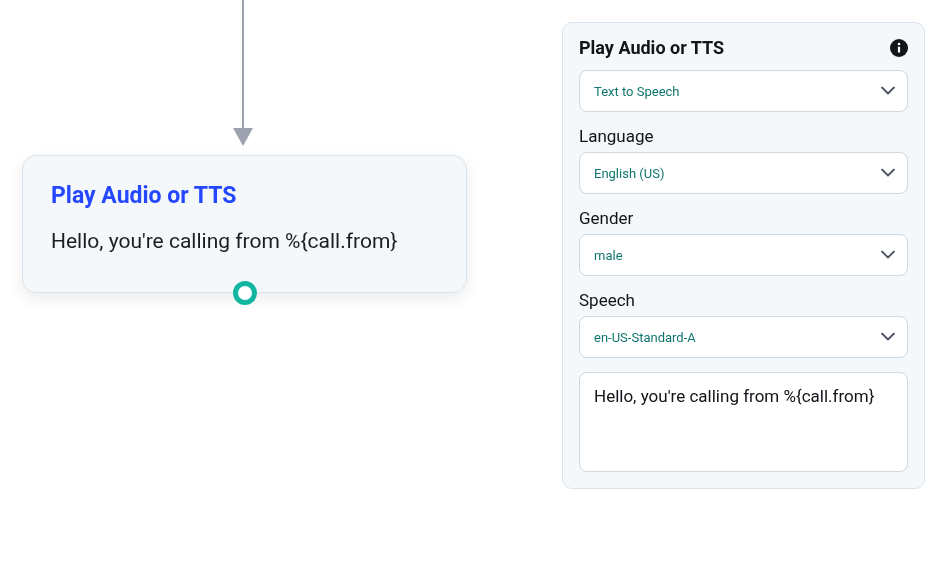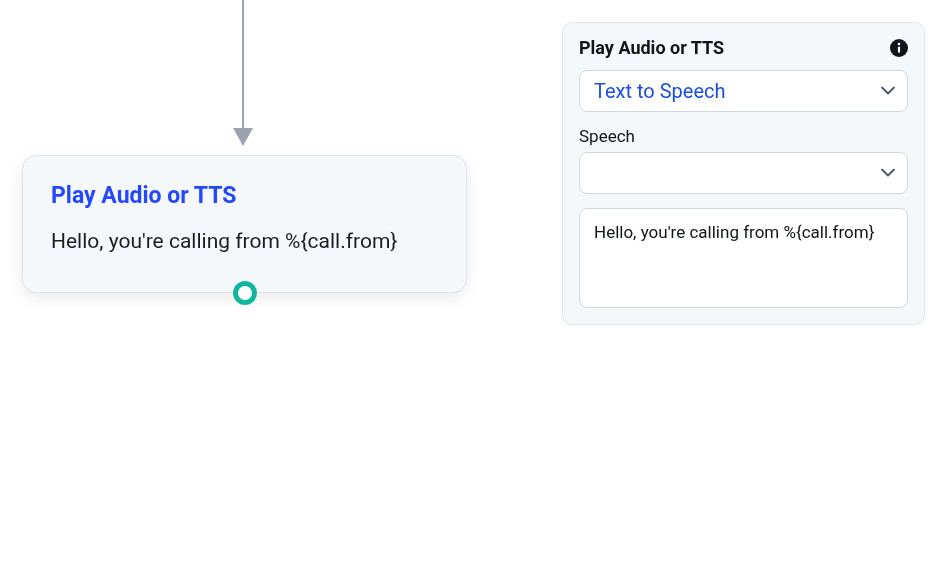--- a/index.html
+++ b/index.html
@@ -115,22 +115,22 @@
       height: 42px;
       background: #fff;
       border: 1px solid #cfd7df;
       border-radius: 8px;
       display: flex;
       align-items: center;
       padding: 0 40px 0 14px;
       cursor: pointer;
     }
     .select-value {
-      font-size: 20px;
-      color: #1d4ed8;
+      font-size: 13px;
+      color: #0f766e;
     }
     .chevron {
       position: absolute;
       right: 12px;
       top: 50%;
       transform: translateY(-50%);
     }
     .chevron svg { display: block; }
     .textarea-box {
       width: 100%;
@@ -176,25 +176,48 @@
     <div class="select-box">
       <span class="select-value">Text to Speech</span>
       <span class="chevron">
         <svg width="14" height="9" viewBox="0 0 14 9">
             <path d="M1 1 L7 7 L13 1" stroke="#4b5563" stroke-width="1.8" fill="none" stroke-linecap="round" stroke-linejoin="round"></path>
           </svg>
       </span>
     </div>
   </div>
 
-
+  <div class="field-group">
+    <div class="field-label">Language</div>
+    <div class="select-box">
+      <span class="select-value">English (US)</span>
+      <span class="chevron">
+        <svg width="14" height="9" viewBox="0 0 14 9">
+            <path d="M1 1 L7 7 L13 1" stroke="#4b5563" stroke-width="1.8" fill="none" stroke-linecap="round" stroke-linejoin="round"></path>
+          </svg>
+      </span>
+    </div>
+  </div>
+
+  <div class="field-group">
+    <div class="field-label">Gender</div>
+    <div class="select-box">
+      <span class="select-value">male</span>
+      <span class="chevron">
+        <svg width="14" height="9" viewBox="0 0 14 9">
+            <path d="M1 1 L7 7 L13 1" stroke="#4b5563" stroke-width="1.8" fill="none" stroke-linecap="round" stroke-linejoin="round"></path>
+          </svg>
+      </span>
+    </div>
+  </div>
 
   <div class="field-group">
     <div class="field-label">Speech</div>
     <div class="select-box">
+      <span class="select-value">en-US-Standard-A</span>
       <span class="chevron">
         <svg width="14" height="9" viewBox="0 0 14 9">
             <path d="M1 1 L7 7 L13 1" stroke="#4b5563" stroke-width="1.8" fill="none" stroke-linecap="round" stroke-linejoin="round"></path>
           </svg>
       </span>
     </div>
   </div>
 
   <div class="textarea-box">Hello, you're calling from %{call.from}</div>
 </div>

